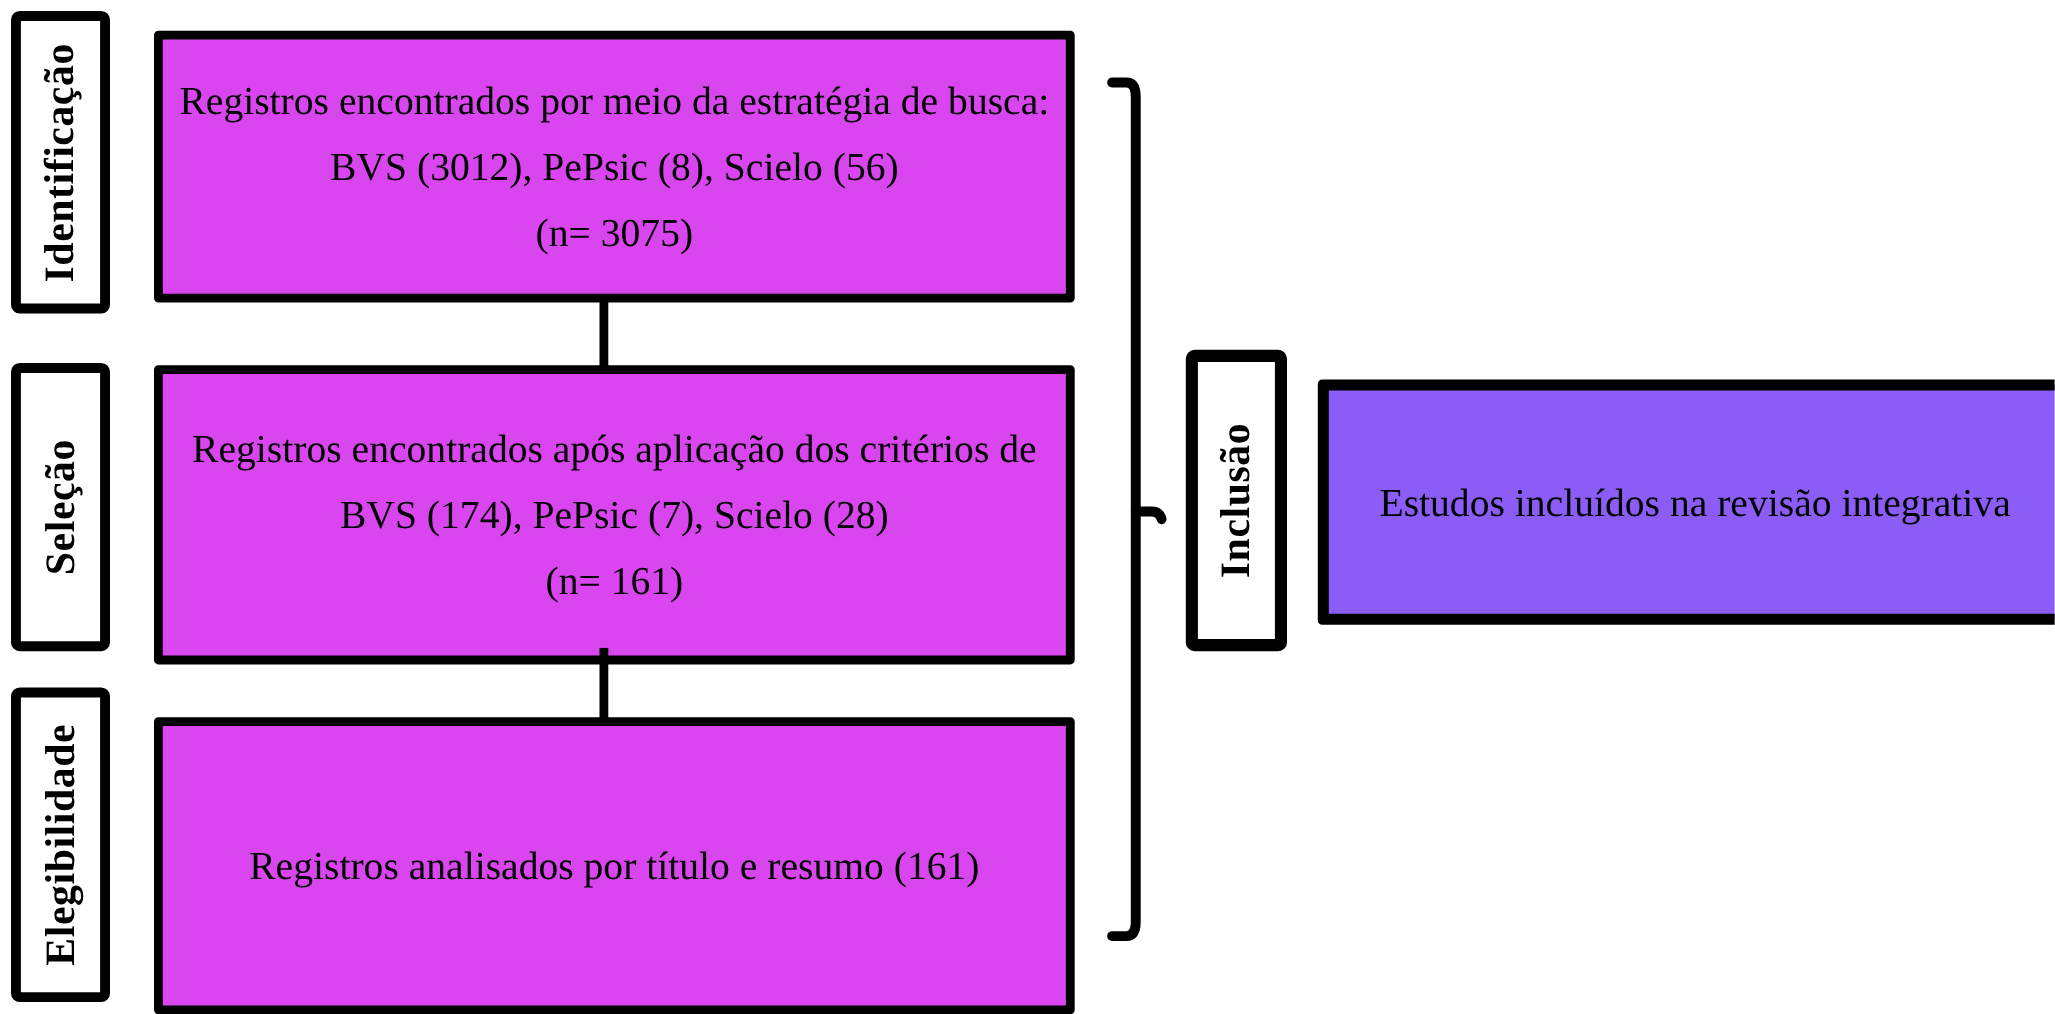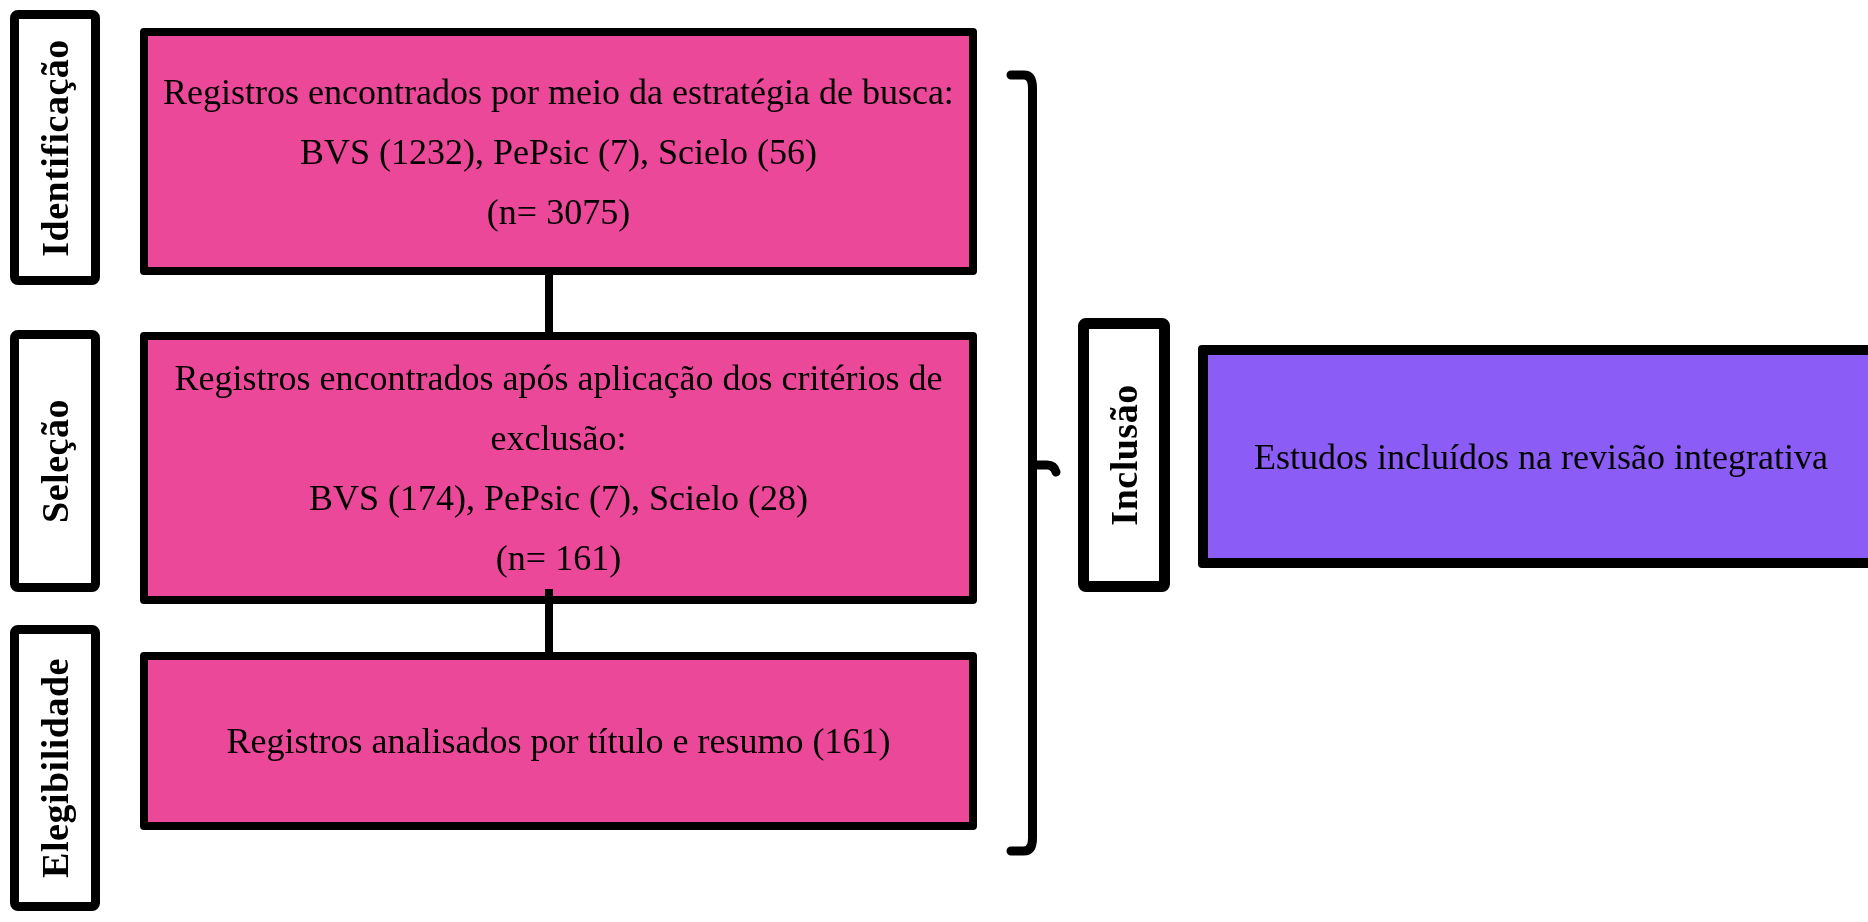--- a/index.html
+++ b/index.html
@@ -35,21 +35,21 @@
     letter-spacing: 0.5px;
   }
 
   
   .content-box {
     position: absolute;
     left: 140px;
     width: 837px;
     border: 8px solid #000;
     border-radius: 4px;
-    background: #ec4899;
+    background: #d946ef;
     display: flex;
     flex-direction: column;
     justify-content: center;
     text-align: center;
     font-size: 36px;
     line-height: 60px;
   }
   .content-box .line { white-space: nowrap; }
 
   
@@ -112,32 +112,31 @@
   </div>
   <div class="stage-box" style="top:330px;height:262px;">
     <span class="stage-label">Seleção</span>
   </div>
   <div class="stage-box" style="top:625px;height:286px;">
     <span class="stage-label">Elegibilidade</span>
   </div>
 
   <div class="content-box" style="top:28px;height:247px;">
     <div class="line">Registros encontrados por meio da estratégia de busca:</div>
-    <div class="line">BVS (1232), PePsic (7), Scielo (56)</div>
+    <div class="line">BVS (3012), PePsic (8), Scielo (56)</div>
     <div class="line">(n= 3075)</div>
   </div>
 
   <div class="content-box" style="top:332px;height:272px;">
     <div class="line">Registros encontrados após aplicação dos critérios de</div>
-    <div class="line">exclusão:</div>
     <div class="line">BVS (174), PePsic (7), Scielo (28)</div>
     <div class="line">(n= 161)</div>
   </div>
 
-  <div class="content-box" style="top:652px;height:178px;">
+  <div class="content-box" style="top:652px;height:270px;">
     <div class="line">Registros analisados por título e resumo (161)</div>
   </div>
 
   <div class="connector" style="top:272px;height:64px;"></div>
   <div class="connector" style="top:589px;height:67px;"></div>
 
   <svg class="brace" viewBox="0 0 70 795" aria-hidden="true">
     <path d="M11 7 H24 Q32.5 7 32.5 20 V770 Q32.5 783 24 783 H11" fill="none" stroke="#000" stroke-width="9" stroke-linecap="round" stroke-linejoin="round"></path>
     <path d="M32.5 397 H47 Q54 397 56 404" fill="none" stroke="#000" stroke-width="9" stroke-linecap="round" stroke-linejoin="round"></path>
   </svg>

